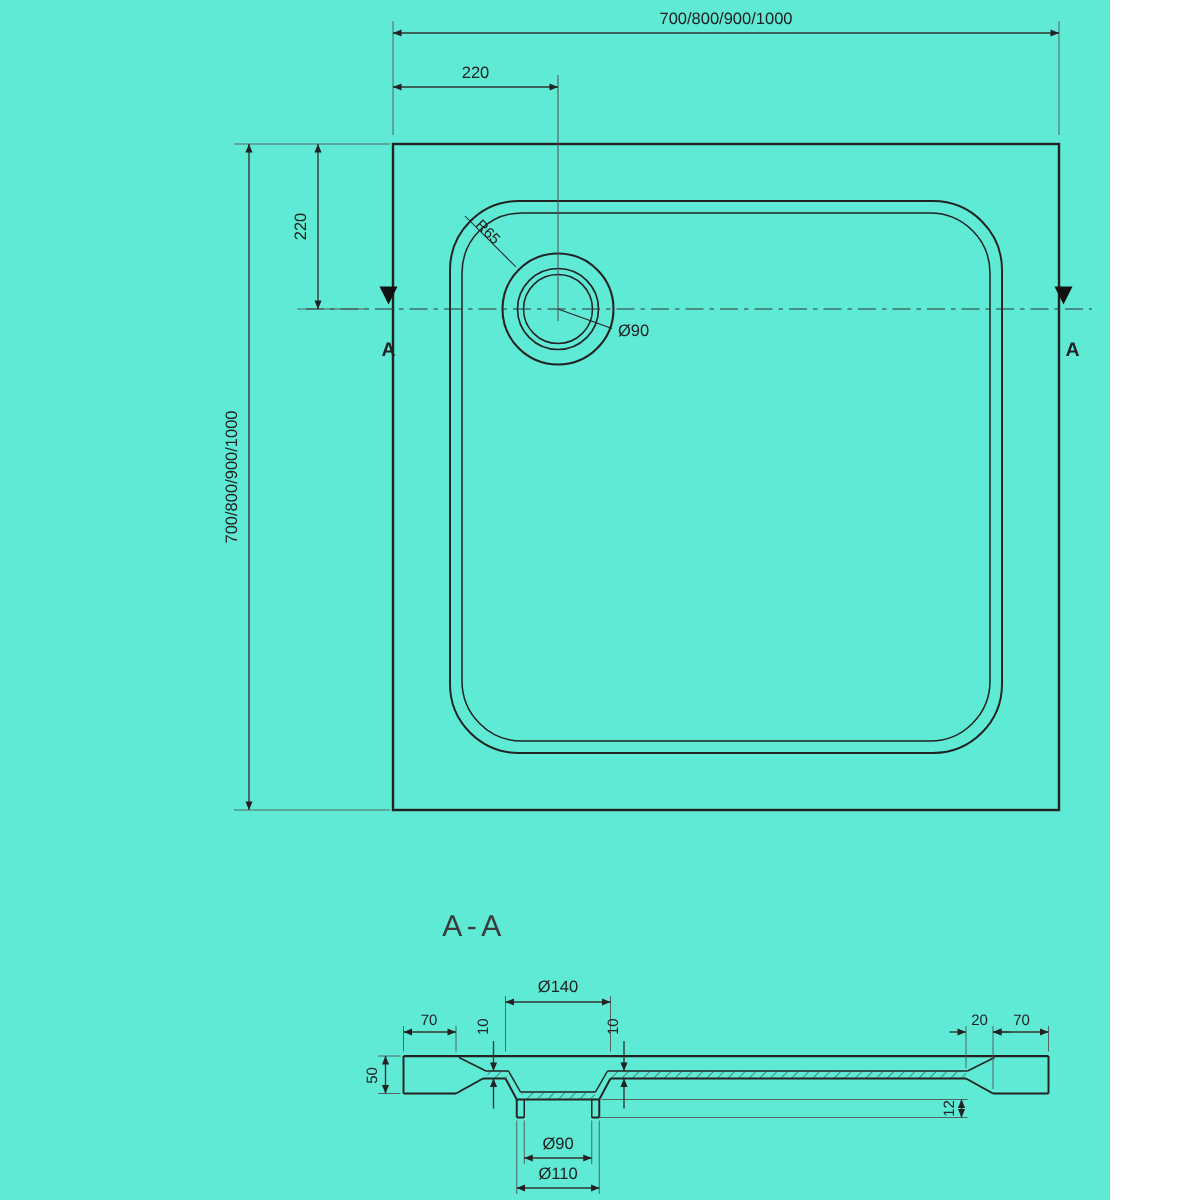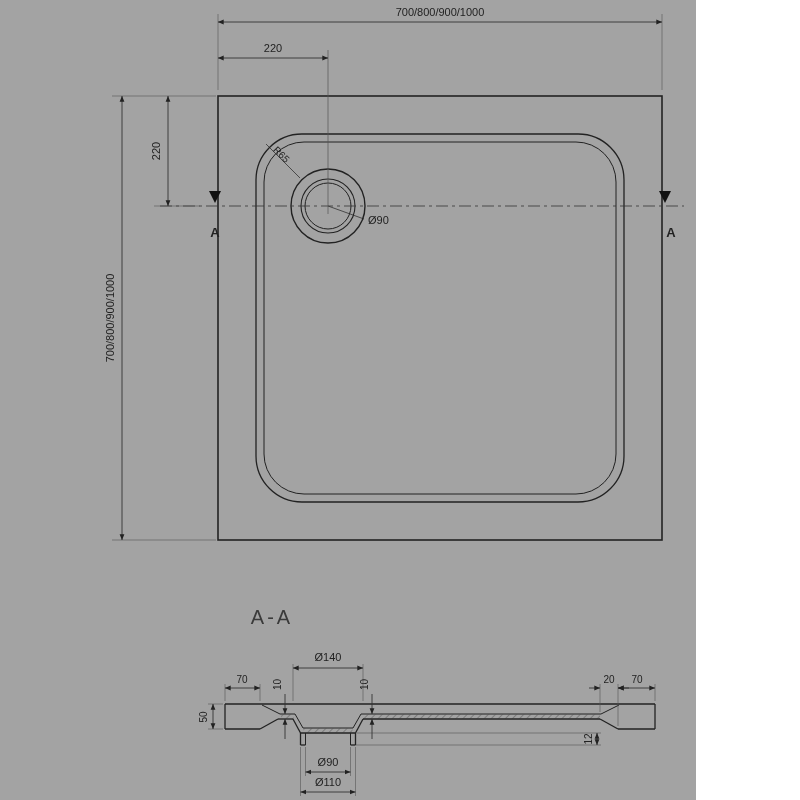--- a/index.html
+++ b/index.html
@@ -1,17 +1,17 @@
 <!DOCTYPE html>
 <html><head>
 <meta charset="utf-8">
 <style>
   html,body{margin:0;padding:0;background:#ffffff;}
-  .page{width:696px;height:800px;background:#a3a3a3;position:relative;overflow:hidden;
-        font-family:"Liberation Sans", sans-serif;}
+  .page{width:696px;height:800px;background:#5eead4;position:relative;overflow:hidden;
+        font-family:"Liberation Sans", sans-serif;padding-left:44px;}
   svg{display:block;}
   text{font-family:"Liberation Sans", sans-serif;fill:#222;}
   .dim-text{font-size:11px;}
   .dim-text-sm{font-size:10px;}
   .section-title{font-size:20px;letter-spacing:3px;fill:#3a3a3a;}
   .a-label{font-size:13px;font-weight:bold;}
 </style>
 </head>
 <body>
 

